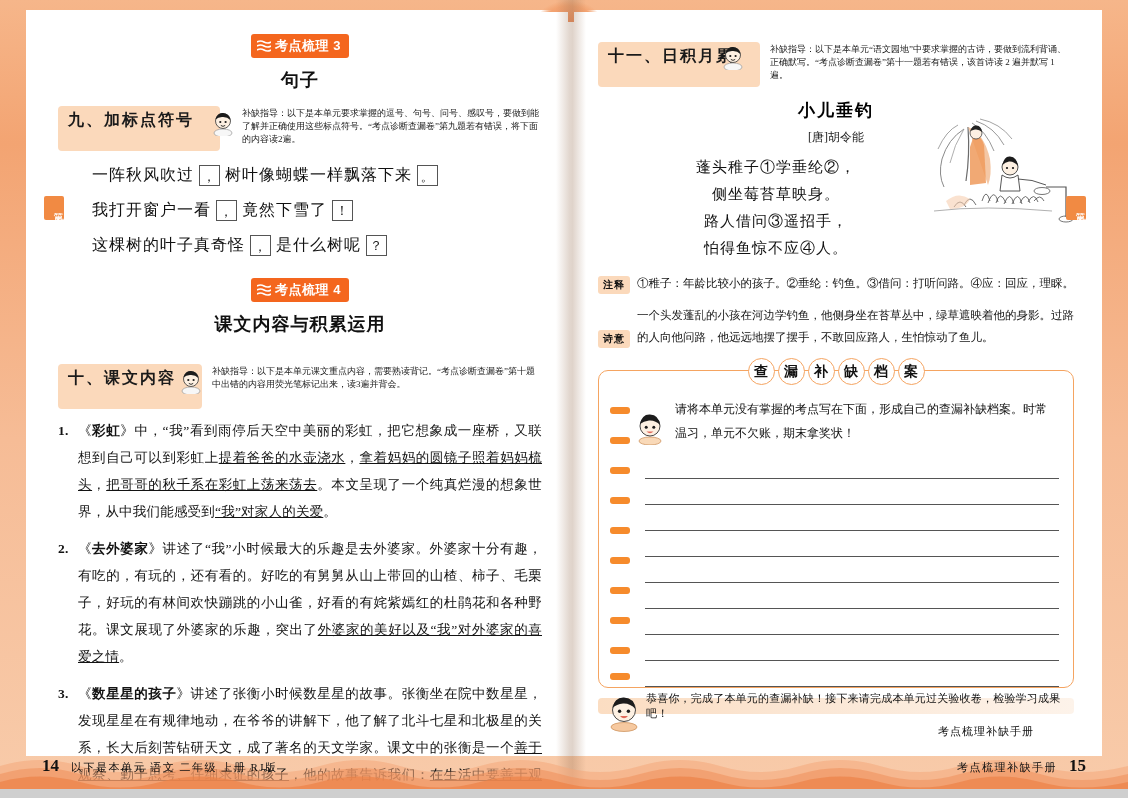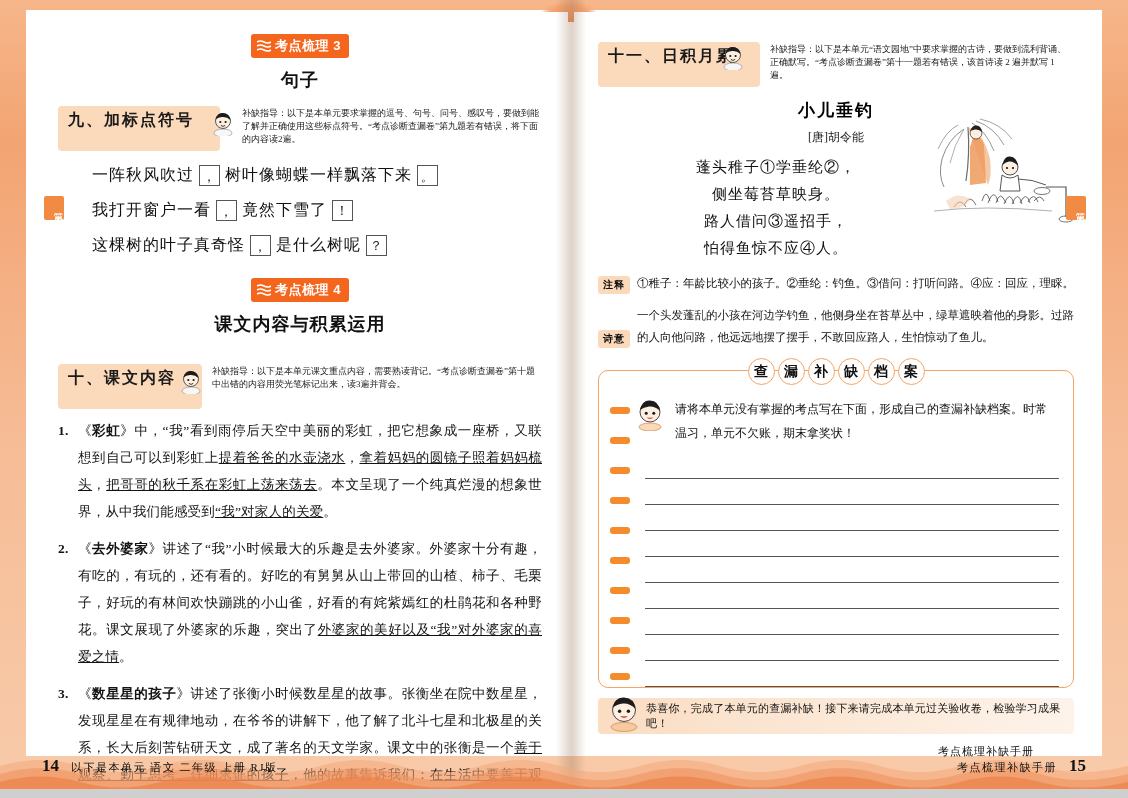--- a/index.html
+++ b/index.html
@@ -272,21 +272,21 @@
     display: flex;
     align-items: center;
     justify-content: center;
     font-size: 14px;
     font-weight: bold;
     color: #111;
     font-family: "Liberation Serif", serif;
   }
   .archive-note {
     display: flex;
-    align-items: flex-start;
+    align-items: flex-end;
     padding: 26px 16px 0 12px;
   }
   .archive-note .txt {
     font-family: "Liberation Serif", serif;
     font-size: 12px;
     line-height: 24px;
     color: #111;
     flex: 1;
     margin-left: 8px;
   }
@@ -309,21 +309,21 @@
     width: 20px; height: 7px;
     background: #f68b2c;
     border-radius: 3px;
   }
   
   .congrats {
     position: relative;
     margin-top: 10px;
     background: linear-gradient(90deg,#fbddc2 0%, #fbe7d5 45%, #fdf3ea 100%);
     border-radius: 4px;
-    height: 36px;
+    height: 16px;
     display: flex;
     align-items: center;
     padding-left: 48px;
     box-sizing: border-box;
   }
   .congrats .txt {
     font-family: "Liberation Serif", serif;
     font-size: 11px;
     color: #111;
     letter-spacing: 0.2px;

